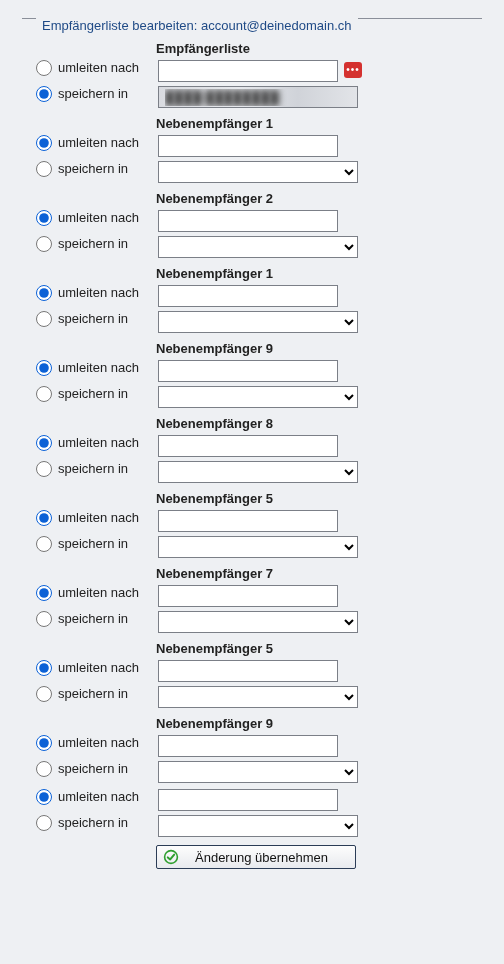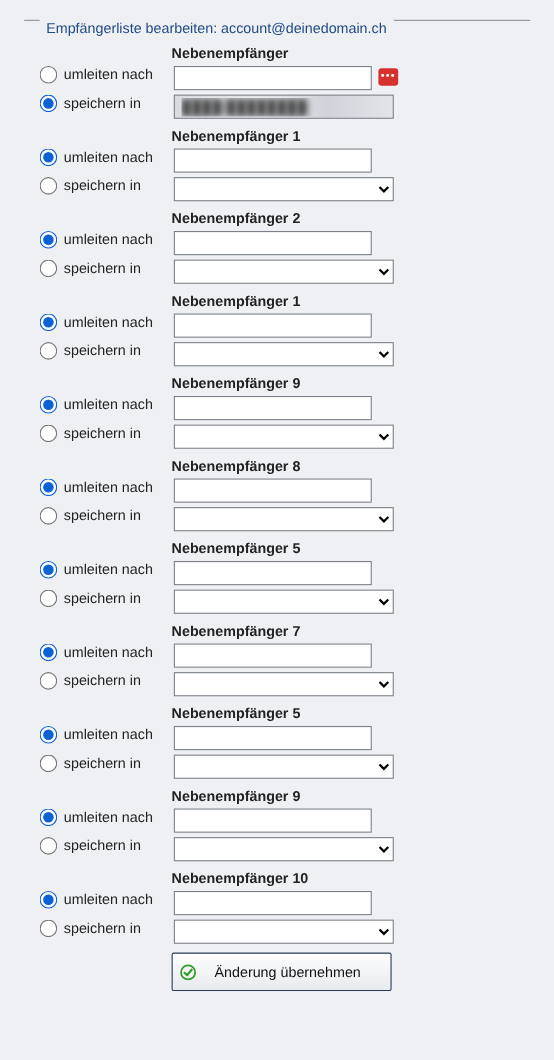--- a/index.html
+++ b/index.html
@@ -110,21 +110,21 @@
       padding-right: 26px;
       width: 180px;
     }
     .submit-row {
       margin-top: 8px;
       padding-left: 134px;
     }
     .submit-btn {
       display: inline-flex;
       align-items: center;
-      height: 35px;
+      height: 24px;
       padding: 0 12px 0 6px;
       background: linear-gradient(#fdfdfd,#e8eaee);
       border: 1px solid #2b3c56;
       border-radius: 2px;
       cursor: pointer;
       font-size: 13px;
       color: #111;
       gap: 16px;
       width: 200px;
       justify-content: flex-start;
@@ -142,21 +142,21 @@
 
 <div class="fieldset">
 
   <div class="legend-line">
     <div class="dash-left"></div>
     <div class="legend-text">Empfängerliste bearbeiten: account@deinedomain.ch</div>
     <div class="dash-right"></div>
   </div>
 
   <div class="group">
-    <div class="group-title">Nebenempfänger</div>
+    <div class="group-title">Empfängerliste</div>
 
     <div class="row">
       <input type="radio" name="main" style="">
       <label>umleiten nach</label>
       <span class="field-slot">
         <input type="text" class="text-input error-input" value="" style="">
         <span class="error-badge">
             <span>•••</span>
           </span>
       </span>
@@ -283,21 +283,20 @@
           <label>umleiten nach</label>
           <input type="text" class="text-input" value="" style="">
         </div>
         <div class="row">
           <input type="radio" name="sec8" style="">
           <label>speichern in</label>
           <select class="select-input"><option></option></select>
         </div>
       </div>
       <div class="group">
-        <div class="group-title">Nebenempfänger 10</div>
         <div class="row">
           <input type="radio" name="sec9" checked="" style="">
           <label>umleiten nach</label>
           <input type="text" class="text-input" value="" style="">
         </div>
         <div class="row">
           <input type="radio" name="sec9" style="">
           <label>speichern in</label>
           <select class="select-input"><option></option></select>
         </div>

